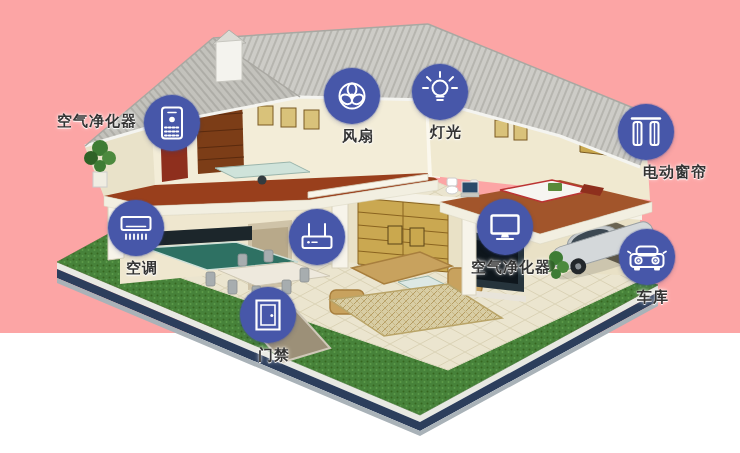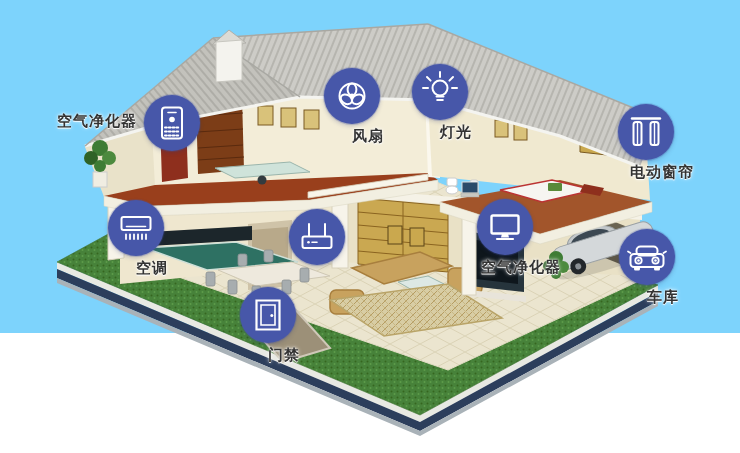--- a/index.html
+++ b/index.html
@@ -1,27 +1,27 @@
 <!DOCTYPE html>
 <html><head>
 <meta charset="utf-8">
 <style>
   html,body{margin:0;padding:0;background:#ffffff;}
   body{width:740px;height:453px;overflow:hidden;
        font-family:"Liberation Sans","DejaVu Sans",sans-serif;}
-  .stage{position:relative;width:740px;height:333px;background:#7dd3fc;}
+  .stage{position:relative;width:740px;height:333px;background:#fca5a5;}
   .house-svg{position:absolute;left:0;top:0;width:740px;height:453px;}
   .device{position:absolute;width:0;height:0;}
   .badge{position:absolute;left:-28px;top:-28px;width:56px;height:56px;
          border-radius:50%;background:#4757a9;
          box-shadow:0 0 0 1px rgba(70,87,169,.25), 0 2px 4px rgba(40,50,110,.25);
          cursor:pointer;}
   .badge svg{position:absolute;left:0;top:0;width:56px;height:56px;}
   .badge svg *{vector-effect:non-scaling-stroke;}
-  .dev-label{position:absolute;left:16px;top:31px;transform:translateX(-50%);
+  .dev-label{position:absolute;left:6px;top:31px;transform:translateX(-50%);
          white-space:nowrap;font-weight:bold;font-size:15px;color:#333333;
          letter-spacing:1px;
          text-shadow:0 1px 0 rgba(255,255,255,.85),0 0 4px rgba(255,255,255,.9),
                      0 0 2px rgba(255,255,255,.9);}
   .dev-label.side{left:auto;right:35px;top:-11px;transform:none;}
 </style>
 </head>
 <body>
 
 <div class="stage">
@@ -241,21 +241,21 @@
   <div class="device" style="left:646px;top:132px">
     <div class="badge">
       <svg viewBox="-28 -28 56 56" fill="none" stroke="#ffffff" stroke-width="2" stroke-linecap="round">
         <line x1="-14" y1="-13.5" x2="14" y2="-13.5" stroke-width="2.4"></line>
         <rect x="-12.5" y="-10" width="8" height="23" rx="2.5"></rect>
         <line x1="-8.5" y1="-9" x2="-8.5" y2="12" stroke-width="1.4"></line>
         <rect x="4.5" y="-10" width="8" height="23" rx="2.5"></rect>
         <line x1="8.5" y1="-9" x2="8.5" y2="12" stroke-width="1.4"></line>
       </svg>
     </div>
-    <div class="dev-label" style="margin-left:0">电动窗帘</div>
+    <div class="dev-label" style="margin-left:23px">电动窗帘</div>
   </div>
 
   <div class="device" style="left:136px;top:228px">
     <div class="badge">
       <svg viewBox="-28 -28 56 56" fill="none" stroke="#ffffff" stroke-width="2" stroke-linecap="round">
         <rect x="-14.5" y="-11" width="29" height="13" rx="2"></rect>
         <line x1="-9.5" y1="-1.5" x2="9.5" y2="-1.5" stroke-width="1.6"></line>
         <g stroke-width="1.8">
           <line x1="-10" y1="6.5" x2="-10" y2="11"></line>
             <line x1="-6" y1="6.5" x2="-6" y2="11"></line>

